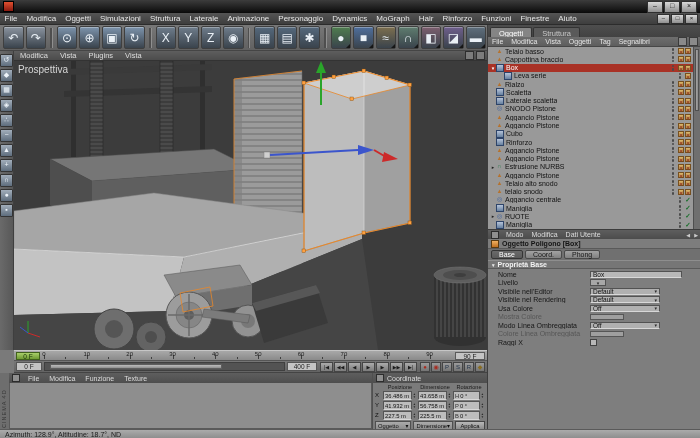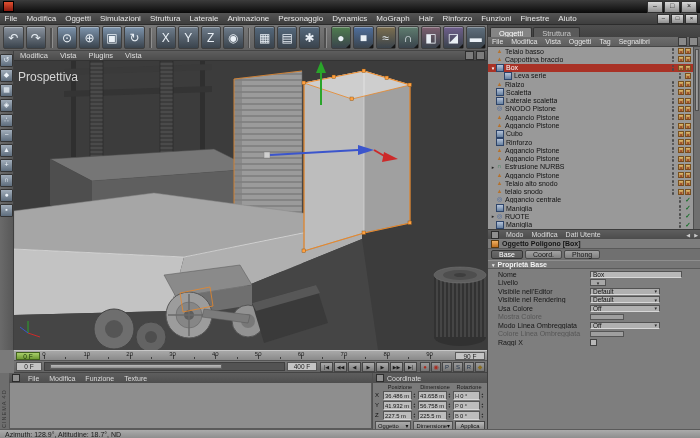--- a/index.html
+++ b/index.html
@@ -22,21 +22,21 @@
   .tb-sep{width:2px;height:20px;background:#4e4e4e;border-right:1px solid #8f8f8f;margin:0 3px;}
   
   .left-toolbar{position:absolute;left:0;top:51px;width:14px;height:299px;background:linear-gradient(90deg,#6a6a6a,#585858);border-right:1px solid #3f3f3f;display:flex;flex-direction:column;align-items:center;padding-top:2px;box-sizing:border-box;}
   .lt-icon{width:11px;height:11px;margin:1px 0;background:linear-gradient(#a2aebb,#5e6d7d);border:1px solid #343434;border-radius:1px;font-size:7px;line-height:10px;text-align:center;color:#eef4fa;}
   
   .vp-menubar{position:absolute;left:14px;top:51px;width:473px;height:10px;background:linear-gradient(#5e5e5e,#4c4c4c);border-bottom:1px solid #333;display:flex;align-items:center;box-sizing:border-box;}
   .vp-mitem{color:#ddd;font-size:7.5px;padding:0 6px;}
   .vp-ico{width:7px;height:7px;background:#7c7c7c;border:1px solid #2e2e2e;margin-right:2px;}
   .canvas{position:absolute;left:14px;top:61px;width:473px;height:289px;background:#3c3c3c;overflow:hidden;}
   .canvas svg{display:block;}
-  .vp-label{position:absolute;left:4px;top:9px;color:#d6d6d6;font-size:12px;}
+  .vp-label{position:absolute;left:4px;top:3px;color:#d6d6d6;font-size:10px;}
   
   .ruler{position:absolute;left:14px;top:350px;width:473px;height:11px;background:linear-gradient(#a8a8a8,#8a8a8a);border-top:1px solid #c6c6c6;border-bottom:1px solid #555;box-sizing:border-box;}
   .ruler-knob{position:absolute;left:2px;top:1px;width:24px;height:8px;background:linear-gradient(#a9cf6a,#6f9a33);border:1px solid #41611c;font-size:6.5px;line-height:8px;text-align:center;color:#16300a;box-sizing:border-box;}
   .ruler-end{position:absolute;right:2px;top:1px;width:30px;height:8px;background:#c4c4c4;border:1px solid #5a5a5a;font-size:6.5px;line-height:7px;text-align:center;color:#222;box-sizing:border-box;}
   .ruler-track{position:absolute;left:30px;right:36px;top:0;bottom:0;}
   .tick{position:absolute;bottom:1px;width:1px;background:#3f3f3f;}
   .tick-label{position:absolute;top:0;font-size:6px;color:#1e1e1e;transform:translateX(-50%);}
   .rangebar{position:absolute;left:14px;top:361px;width:473px;height:12px;background:linear-gradient(#767676,#636363);border-bottom:1px solid #444;display:flex;align-items:center;padding:0 2px;box-sizing:border-box;}
   .range-box{width:26px;height:9px;background:#c4c4c4;border:1px solid #555;font-size:6.5px;line-height:8px;text-align:center;color:#222;box-sizing:border-box;}
   .range-box.wide{width:30px;}

